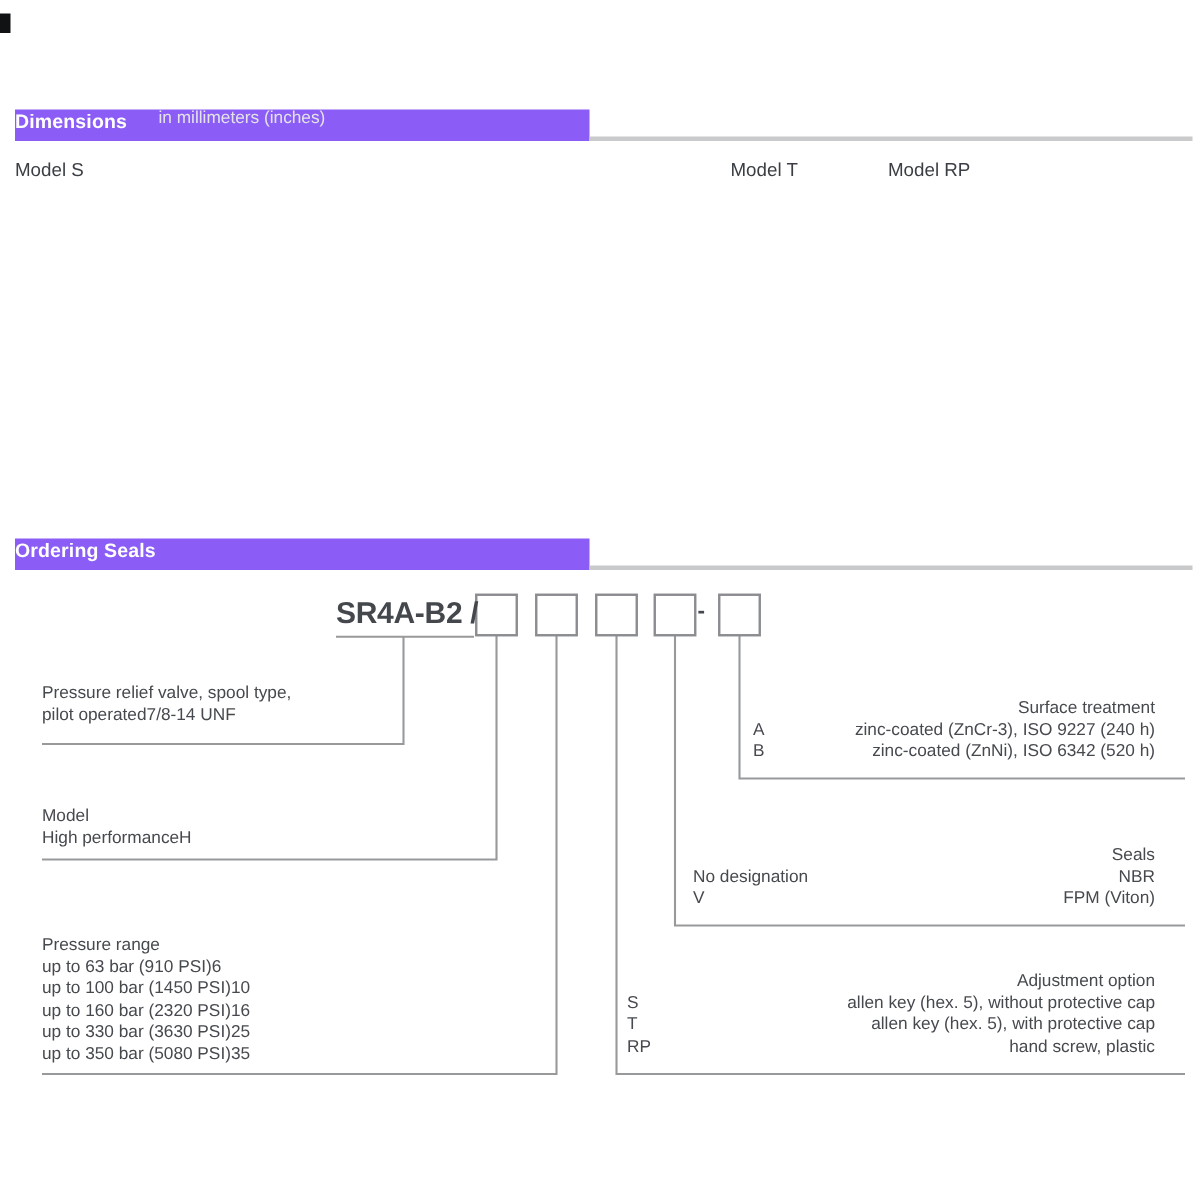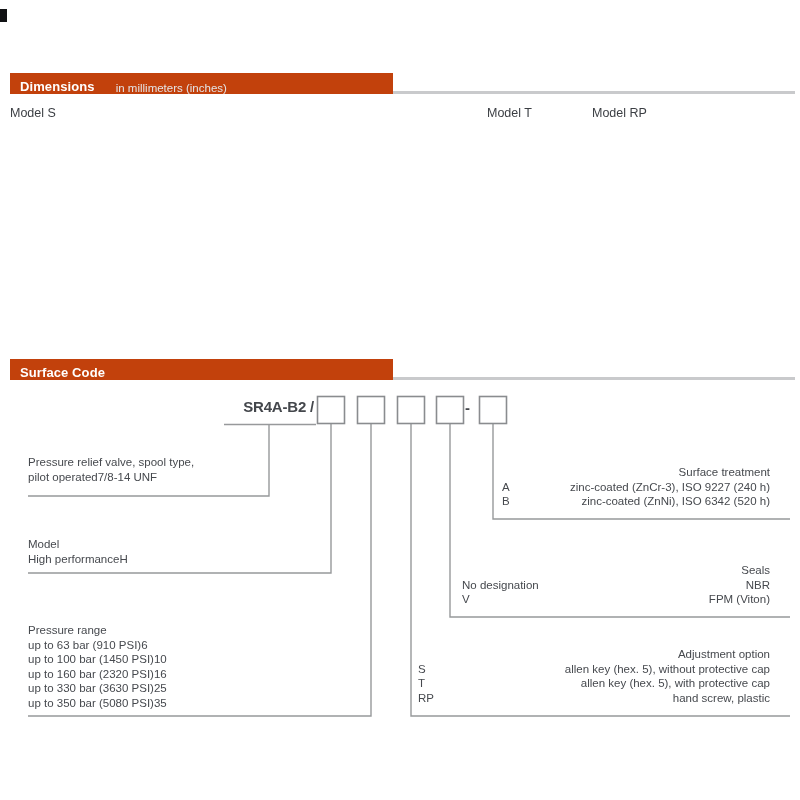--- a/index.html
+++ b/index.html
@@ -1,32 +1,32 @@
 <!DOCTYPE html>
 <html><head>
 <meta charset="utf-8">
 <style>
   *{margin:0;padding:0;box-sizing:border-box}
   html,body{width:800px;height:800px;overflow:hidden}
   body{background:#ffffff;font-family:"Liberation Sans",sans-serif}
   .page{position:relative;width:800px;height:800px;background:#fff;color:#46494e}
   .abs{position:absolute}
   .bleed{position:absolute;left:0;top:9px;width:7px;height:13px;background:#111214}
-  .bar{position:absolute;left:10px;width:383px;height:21px;background:#c2410c;display:flex;align-items:flex-end;padding-left:10px;white-space:nowrap}
+  .bar{position:absolute;left:10px;width:383px;height:21px;background:#8b5cf6;display:flex;align-items:flex-start;white-space:nowrap}
   .bar .t{color:#ffffff;font-weight:bold;font-size:13px;letter-spacing:.1px}
   .bar .s{color:#e4e4e6;font-size:11.5px;margin-left:21px}
   .tail{position:absolute;left:393px;width:402px;height:3px;background:#c9cacc}
   .mtitle{position:absolute;font-weight:normal;font-size:12.5px;color:#3b3e43;white-space:nowrap}
   .ot{font-size:11.5px;line-height:14.6px;color:#46494e;white-space:nowrap}
   .b{font-weight:normal}
   .row{display:flex;justify-content:flex-start}
   .rt{text-align:right}
   .orow{position:relative;text-align:right}
   .code{position:absolute}
-  .prefix{position:absolute;font-weight:bold;font-size:15px;color:#44474c;letter-spacing:-.2px;white-space:nowrap}
+  .prefix{position:absolute;font-weight:bold;font-size:20px;color:#44474c;letter-spacing:-.2px;white-space:nowrap}
   svg{position:absolute;left:0;display:block}
   svg text{font-size:9.3px;fill:#3e4146;font-family:"Liberation Sans",sans-serif}
   svg text.sm{font-size:8.2px}
   .ol{stroke:#474a4f;stroke-width:1.2;fill:none}
   .o1{stroke:#474a4f;stroke-width:1;fill:none}
   .thin{stroke:#474a4f;stroke-width:.8;fill:none}
   .dim{stroke:#474a4f;stroke-width:.9;fill:none}
   .cl{stroke:#55585c;stroke-width:.8;fill:none;stroke-dasharray:12 2.5 2.5 2.5}
   .wr{stroke:#474a4f;fill:none;stroke-linecap:round}
   .fl{fill:#474a4f;stroke:none}
@@ -162,21 +162,21 @@
     <text x="773" y="229" text-anchor="middle" transform="rotate(-90 773 229)">Ø 40 (1.57)</text>
     <path class="thin" d="M668,263 V311 M759,289 V333 M613,275 V333"></path>
     <line class="dim" x1="668" y1="307" x2="759" y2="307" marker-start="url(#ar)" marker-end="url(#ar)"></line>
     <text x="713" y="301.5" text-anchor="middle">32(1.26)</text>
     <line class="dim" x1="613" y1="329.5" x2="759" y2="329.5" marker-start="url(#ar)" marker-end="url(#ar)"></line>
     <text x="640" y="323.5" text-anchor="middle">81 (3.19)</text>
     </svg>
   </svg>
 
   <div class="bar" style="top:359px">
-    <span class="t">Surface Code</span>
+    <span class="t">Ordering Seals</span>
   </div>
   <div class="tail" style="top:377px"></div>
 
   <svg width="800" height="345" viewBox="0 390 800 345" style="top:390px" xmlns="http://www.w3.org/2000/svg">
     <path class="con" d="M224,424.5 H316"></path>
     <path class="con" d="M269,424.5 V496 H28"></path>
     <path class="con" d="M331,423.5 V573 H28"></path>
     <path class="con" d="M371,423.5 V716 H28"></path>
     <path class="con" d="M411,423.5 V716 H790"></path>
     <path class="con" d="M450,423.5 V617 H790"></path>

